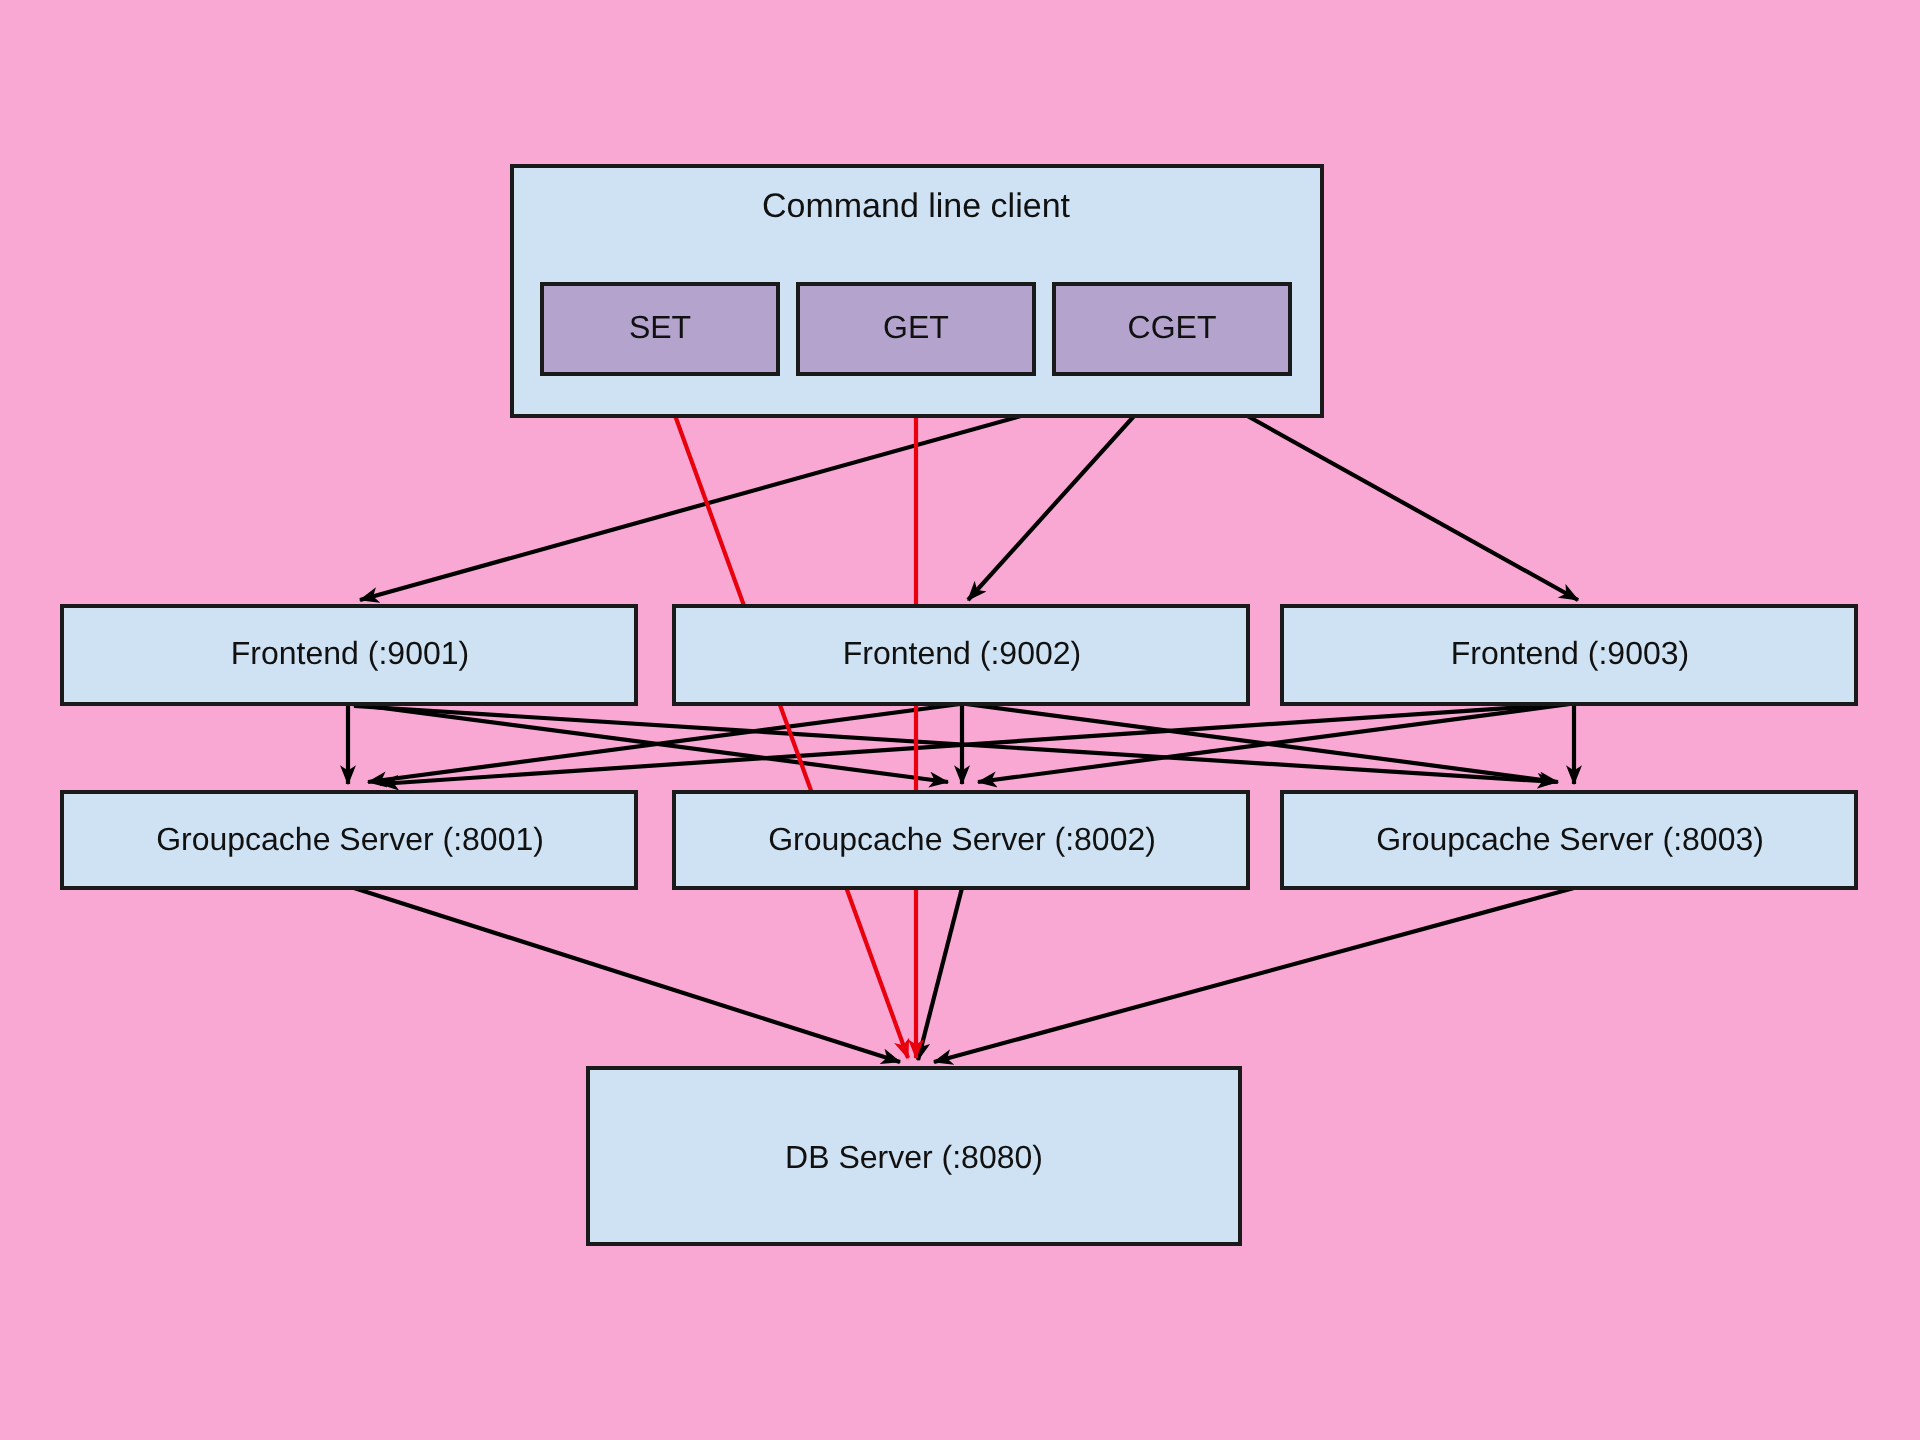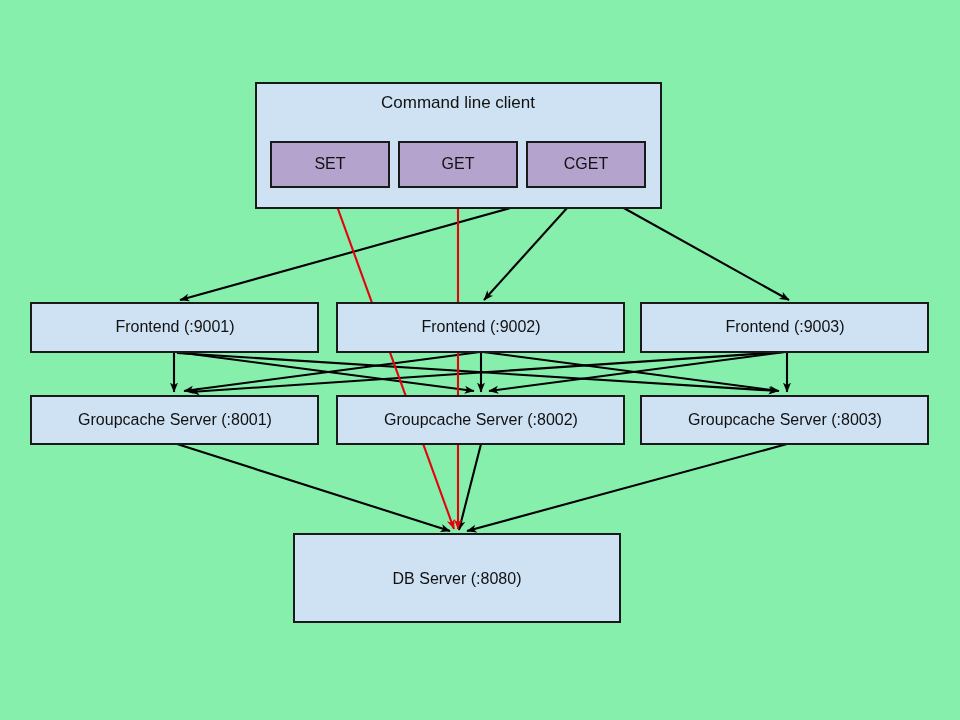--- a/index.html
+++ b/index.html
@@ -10,21 +10,21 @@
   body {
     width: 960px;
     height: 720px;
     font-family: "Liberation Sans", sans-serif;
     overflow: hidden;
   }
   #diagram-root {
     position: relative;
     width: 960px;
     height: 720px;
-    background: #86efac;
+    background: #f9a8d4;
   }
   svg.canvas {
     position: absolute;
     left: 0;
     top: 0;
     width: 960px;
     height: 720px;
   }
   .node-rect {
     stroke: #1a1a1a;

